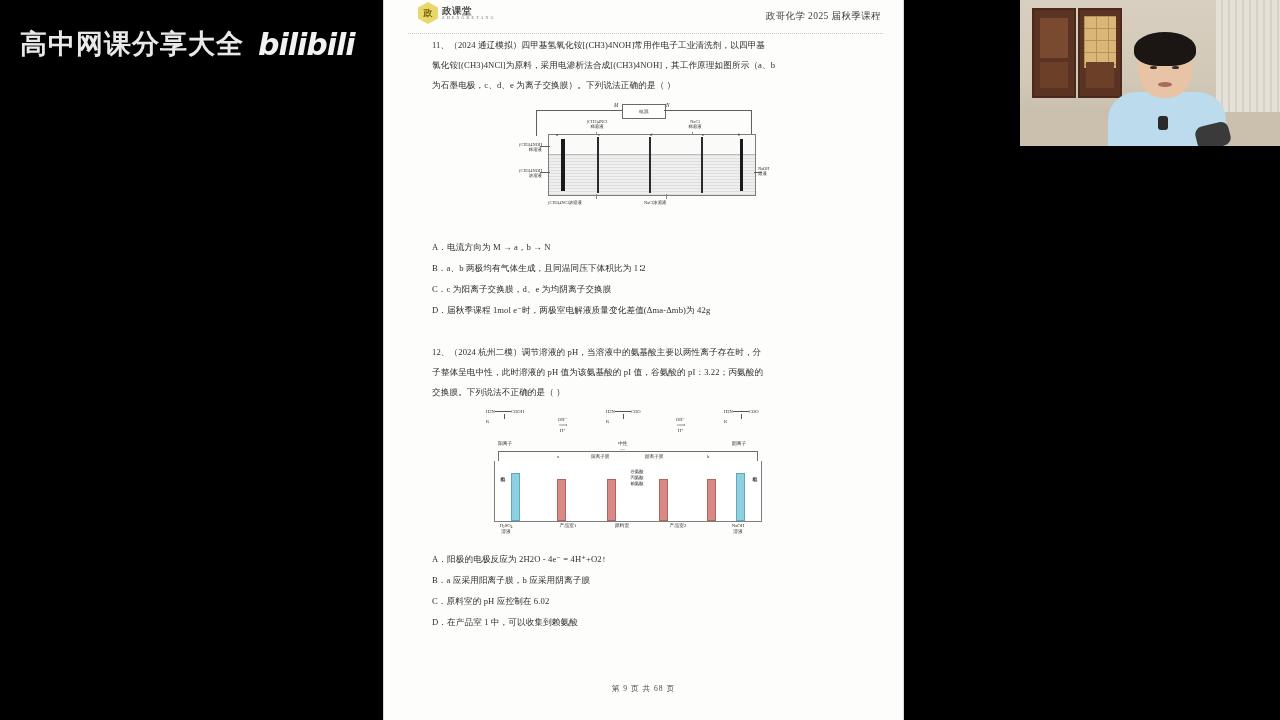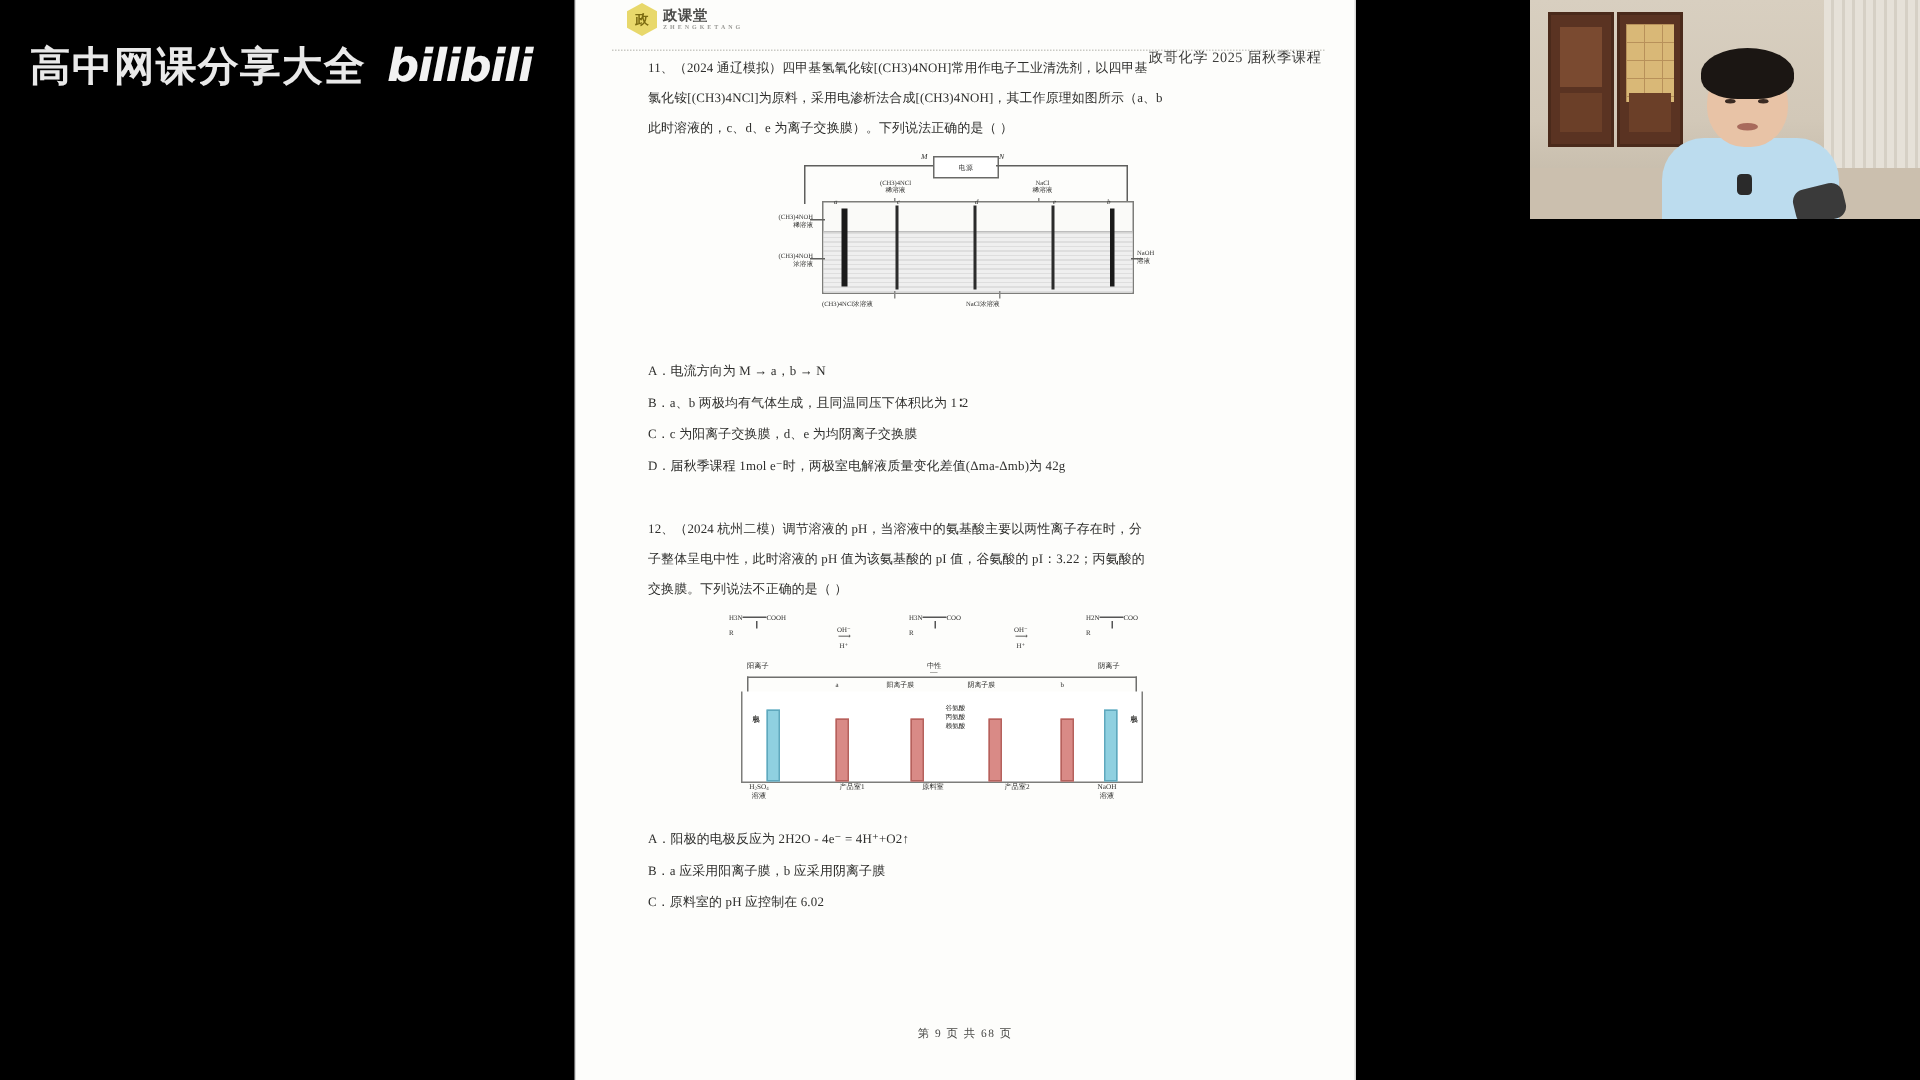--- a/index.html
+++ b/index.html
@@ -33,21 +33,21 @@
   .logo-wrap{position:absolute;left:34px;top:2px;display:flex;align-items:center;gap:4px;}
   .logo-hex{
     width:20px;height:22px;background:#e8d86b;
     clip-path:polygon(50% 0%,100% 25%,100% 75%,50% 100%,0% 75%,0% 25%);
     display:flex;align-items:center;justify-content:center;
     font-size:9px;color:#7a6a10;font-weight:700;
   }
   .logo-text{font-size:9.5px;color:#4a4a48;font-weight:700;letter-spacing:.5px;line-height:1.1;}
   .logo-sub{display:block;font-size:4px;color:#9a9a96;letter-spacing:2px;}
   .hdr-right{
-    position:absolute;right:22px;top:32px;font-size:9.5px;color:#3c3c3a;letter-spacing:.4px;
+    position:absolute;right:22px;top:10px;font-size:9.5px;color:#3c3c3a;letter-spacing:.4px;
   }
   .hdr-rule{
     position:absolute;left:24px;right:20px;top:33px;height:0;
     border-top:1px dotted #c9c9c4;
   }
 
   
   .doc-body{position:absolute;left:0;top:36px;right:0;bottom:0;}
   .q-block{margin:0 0 0 0;padding:0 56px 0 48px;}
   .q-stem{
@@ -167,21 +167,21 @@
         </div>
         <div class="hdr-right">政哥化学 2025 届秋季课程</div>
         <div class="hdr-rule"></div>
       </div>
 
       <div class="doc-body">
 
         <div class="q-block">
           <div class="q-stem">11、（2024 通辽模拟）四甲基氢氧化铵[(CH3)4NOH]常用作电子工业清洗剂，以四甲基</div>
           <div class="q-stem">氯化铵[(CH3)4NCl]为原料，采用电渗析法合成[(CH3)4NOH]，其工作原理如图所示（a、b</div>
-          <div class="q-stem">此时溶液的，c、d、e 为离子交换膜）。下列说法正确的是（        ）</div>
+          <div class="q-stem">为石墨电极，c、d、e 为离子交换膜）。下列说法正确的是（        ）</div>
         </div>
 
         <div class="fig1">
           <div class="fig1-canvas">
 
             <div class="pwr-box">电源</div>
             <div class="wire" style="left:10px;top:8px;width:86px;height:1px;"></div>
             <div class="wire" style="left:138px;top:8px;width:88px;height:1px;"></div>
             <div class="wire" style="left:10px;top:8px;width:1px;height:26px;"></div>
             <div class="wire" style="left:225px;top:8px;width:1px;height:26px;"></div>
@@ -301,20 +301,21 @@
             <div class="bot-cap" style="left:120px;top:116px;width:44px;">原料室</div>
             <div class="bot-cap" style="left:172px;top:116px;width:52px;">产品室2</div>
             <div class="bot-cap" style="left:236px;top:116px;width:44px;">NaOH<br>溶液</div>
           </div>
         </div>
 
         <div class="opts" style="margin-top:14px;">
           <div class="opt">A．阳极的电极反应为 2H2O - 4e⁻ = 4H⁺+O2↑</div>
           <div class="opt">B．a 应采用阳离子膜，b 应采用阴离子膜</div>
           <div class="opt">C．原料室的 pH 应控制在 6.02</div>
+          <div class="opt">D．在产品室 1 中，可以收集到赖氨酸</div>
         </div>
 
       </div>
 
       <div class="doc-footer">第 9 页 共 68 页</div>
     </div>
   </div>
 
   <div class="cam">
     <div class="cam-room">

